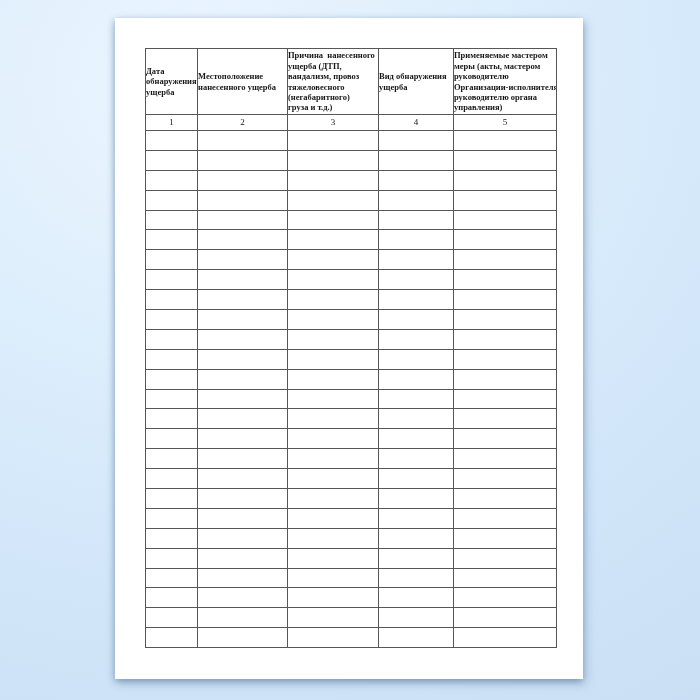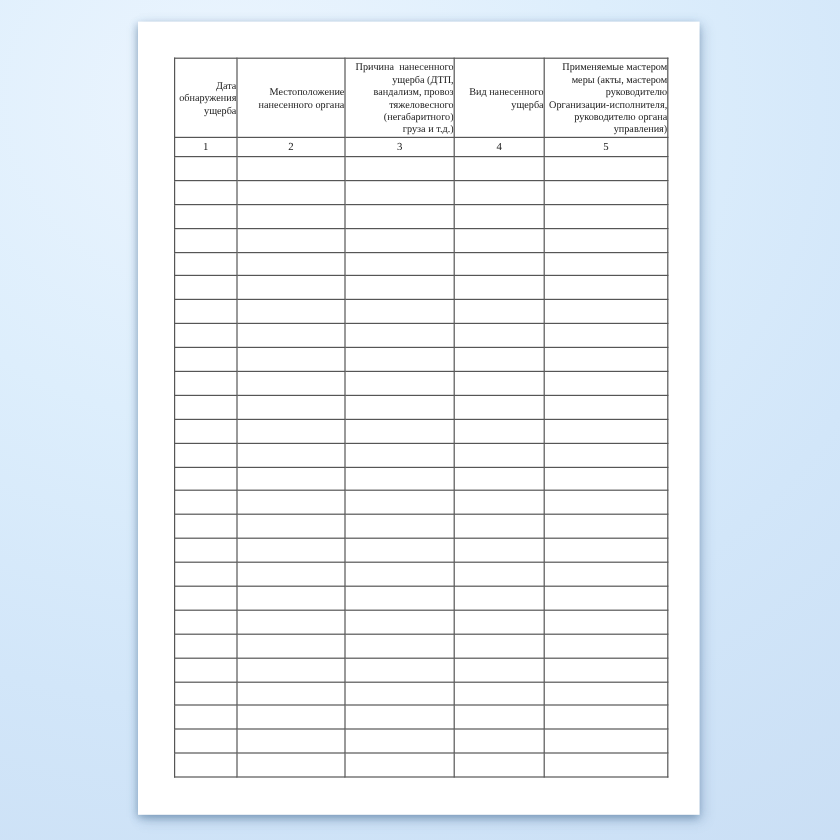--- a/index.html
+++ b/index.html
@@ -43,25 +43,25 @@
     overflow: hidden;
   }
   col.c1 { width: 52px; }
   col.c2 { width: 90px; }
   col.c3 { width: 91px; }
   col.c4 { width: 75px; }
   col.c5 { width: 103px; }
 
   tr.header-row { height: 66px; }
   tr.header-row th {
-    font-weight: normal;
+    font-weight: bold;
     font-size: 8.5px;
     line-height: 10.4px;
     color: #171717;
-    text-align: right;
+    text-align: left;
     vertical-align: middle;
     white-space: pre;
   }
   tr.number-row { height: 16px; }
   tr.number-row td {
     font-size: 9px;
     line-height: 9px;
     color: #171717;
     text-align: center;
     vertical-align: middle;
@@ -79,28 +79,28 @@
         <col class="c3">
         <col class="c4">
         <col class="c5">
     </colgroup>
     <thead>
       <tr class="header-row">
         <th>Дата
 обнаружения
 ущерба</th>
         <th>Местоположение
-нанесенного органа</th>
+нанесенного ущерба</th>
         <th>Причина  нанесенного
 ущерба (ДТП,
 вандализм, провоз
 тяжеловесного
 (негабаритного)
 груза и т.д.)</th>
-        <th>Вид нанесенного
+        <th>Вид обнаружения
 ущерба</th>
         <th>Применяемые мастером
 меры (акты, мастером
 руководителю
 Организации-исполнителя,
 руководителю органа
 управления)</th>
       </tr>
       <tr class="number-row">
         <td>1</td>

